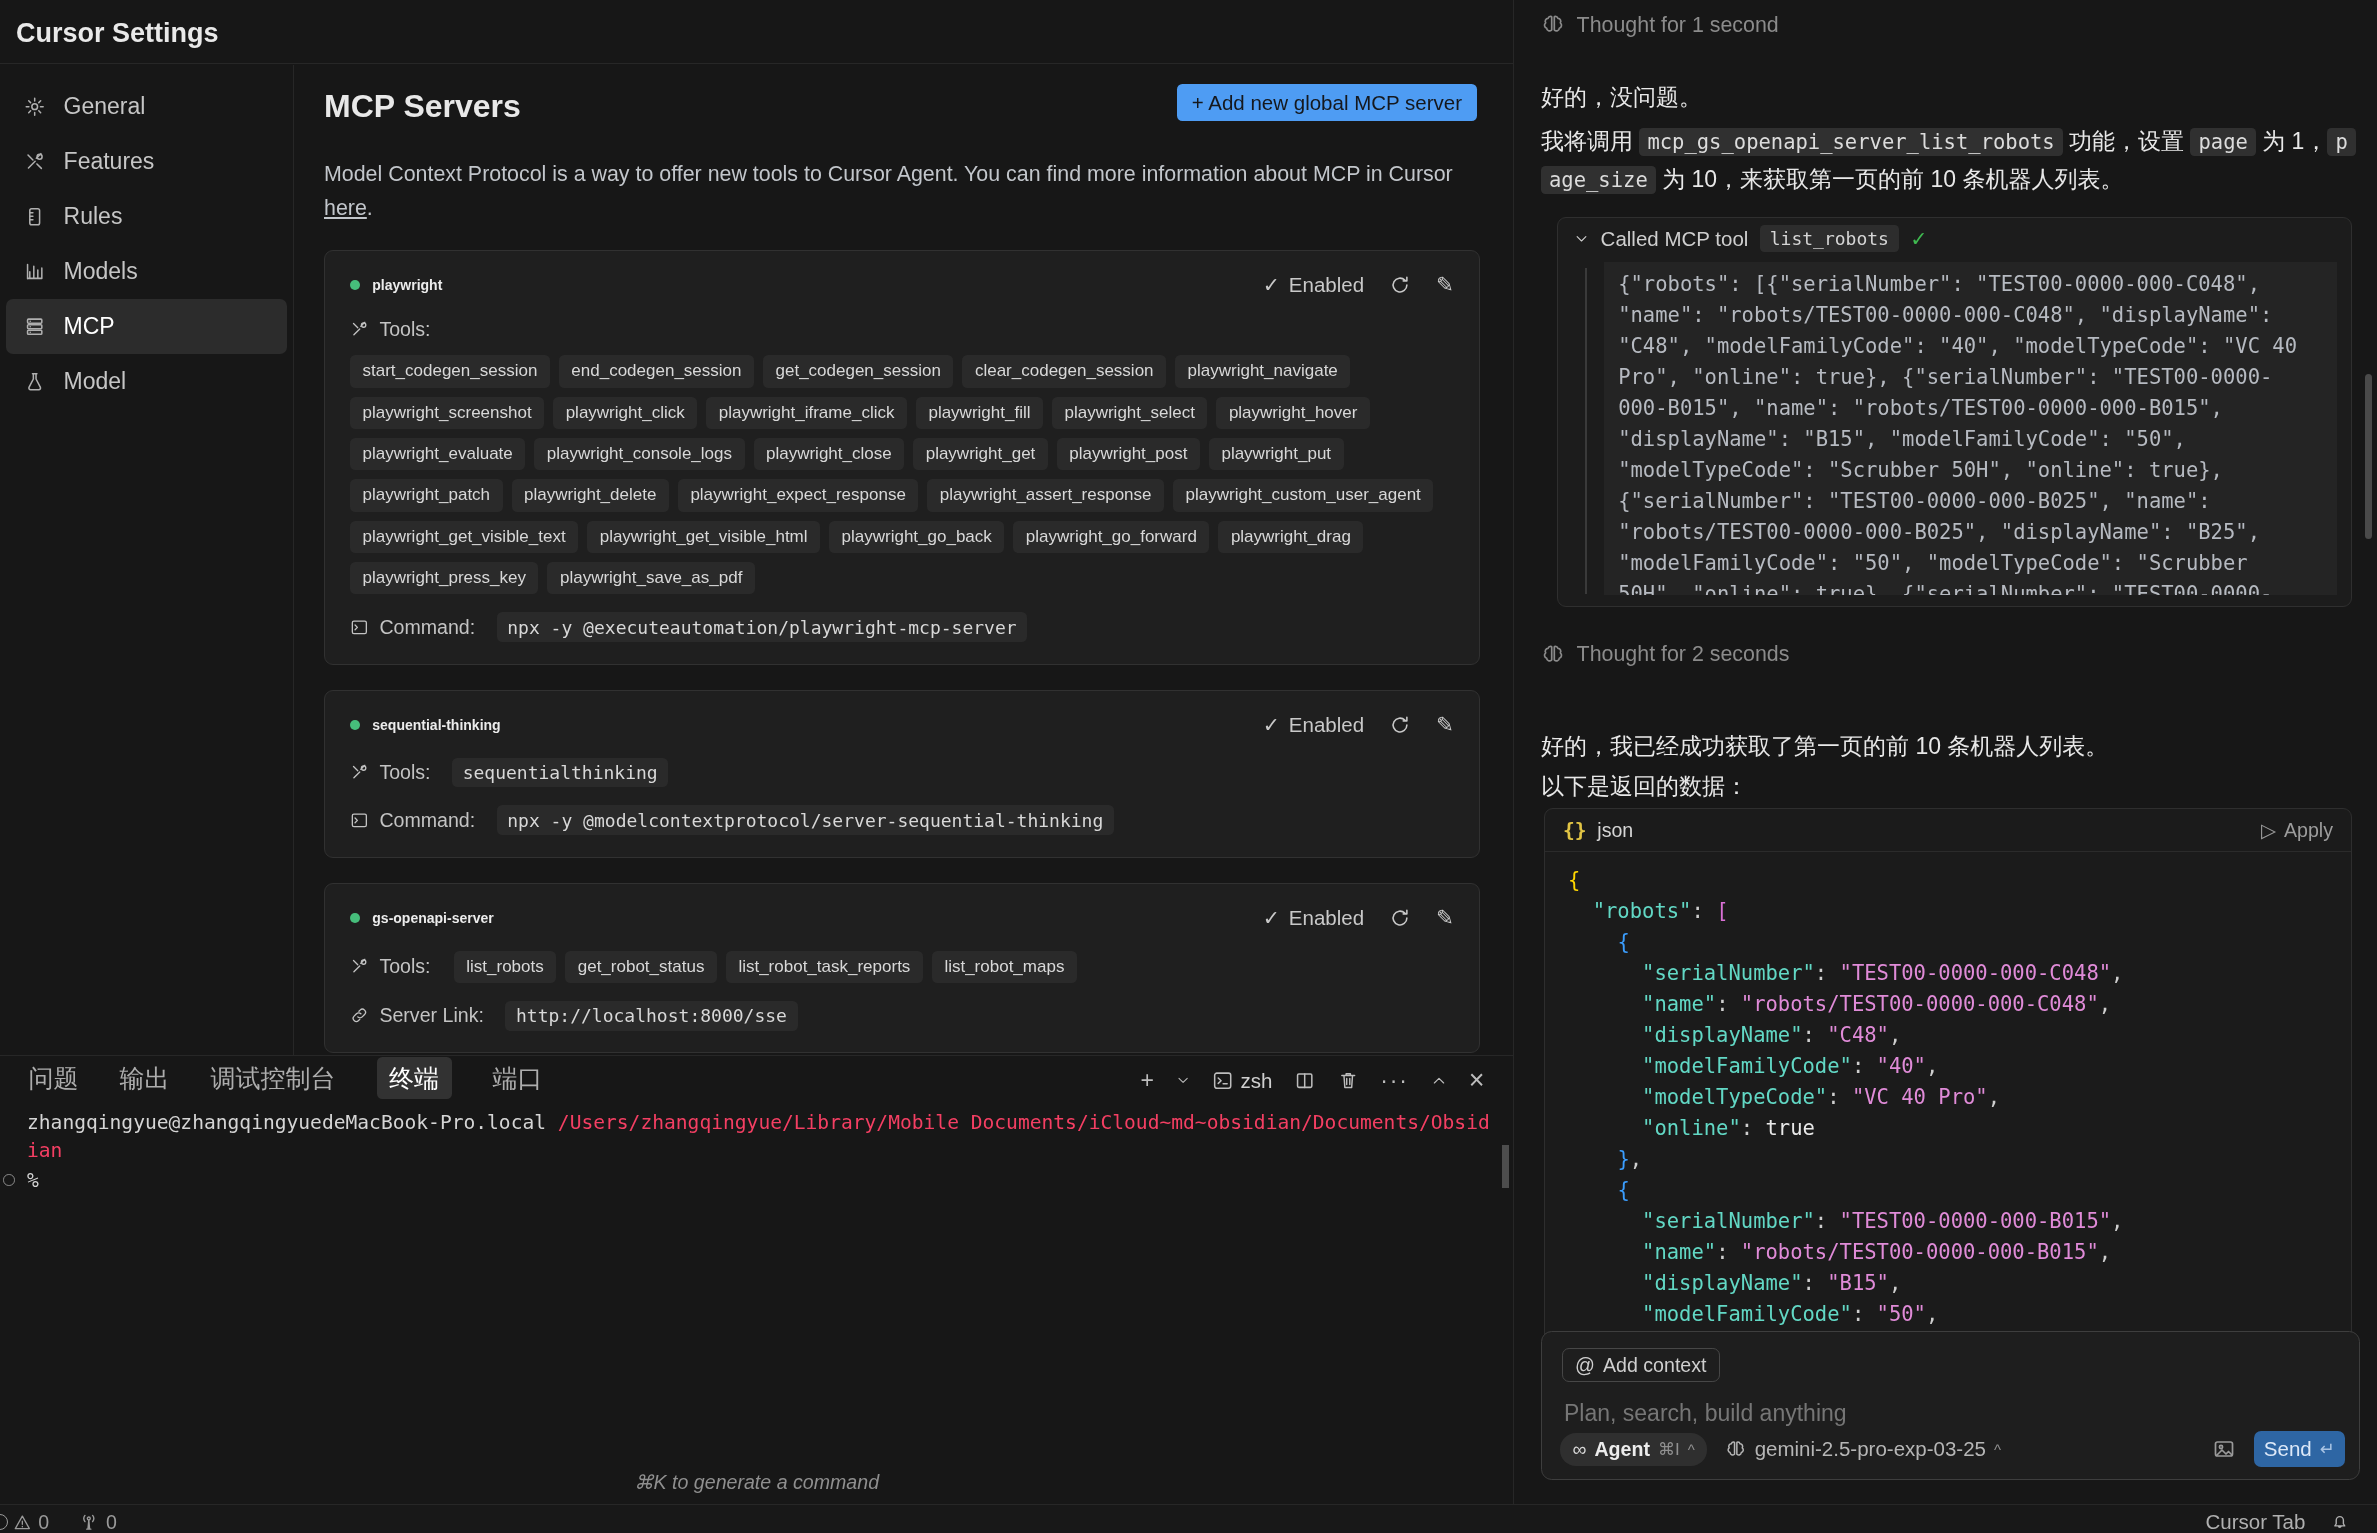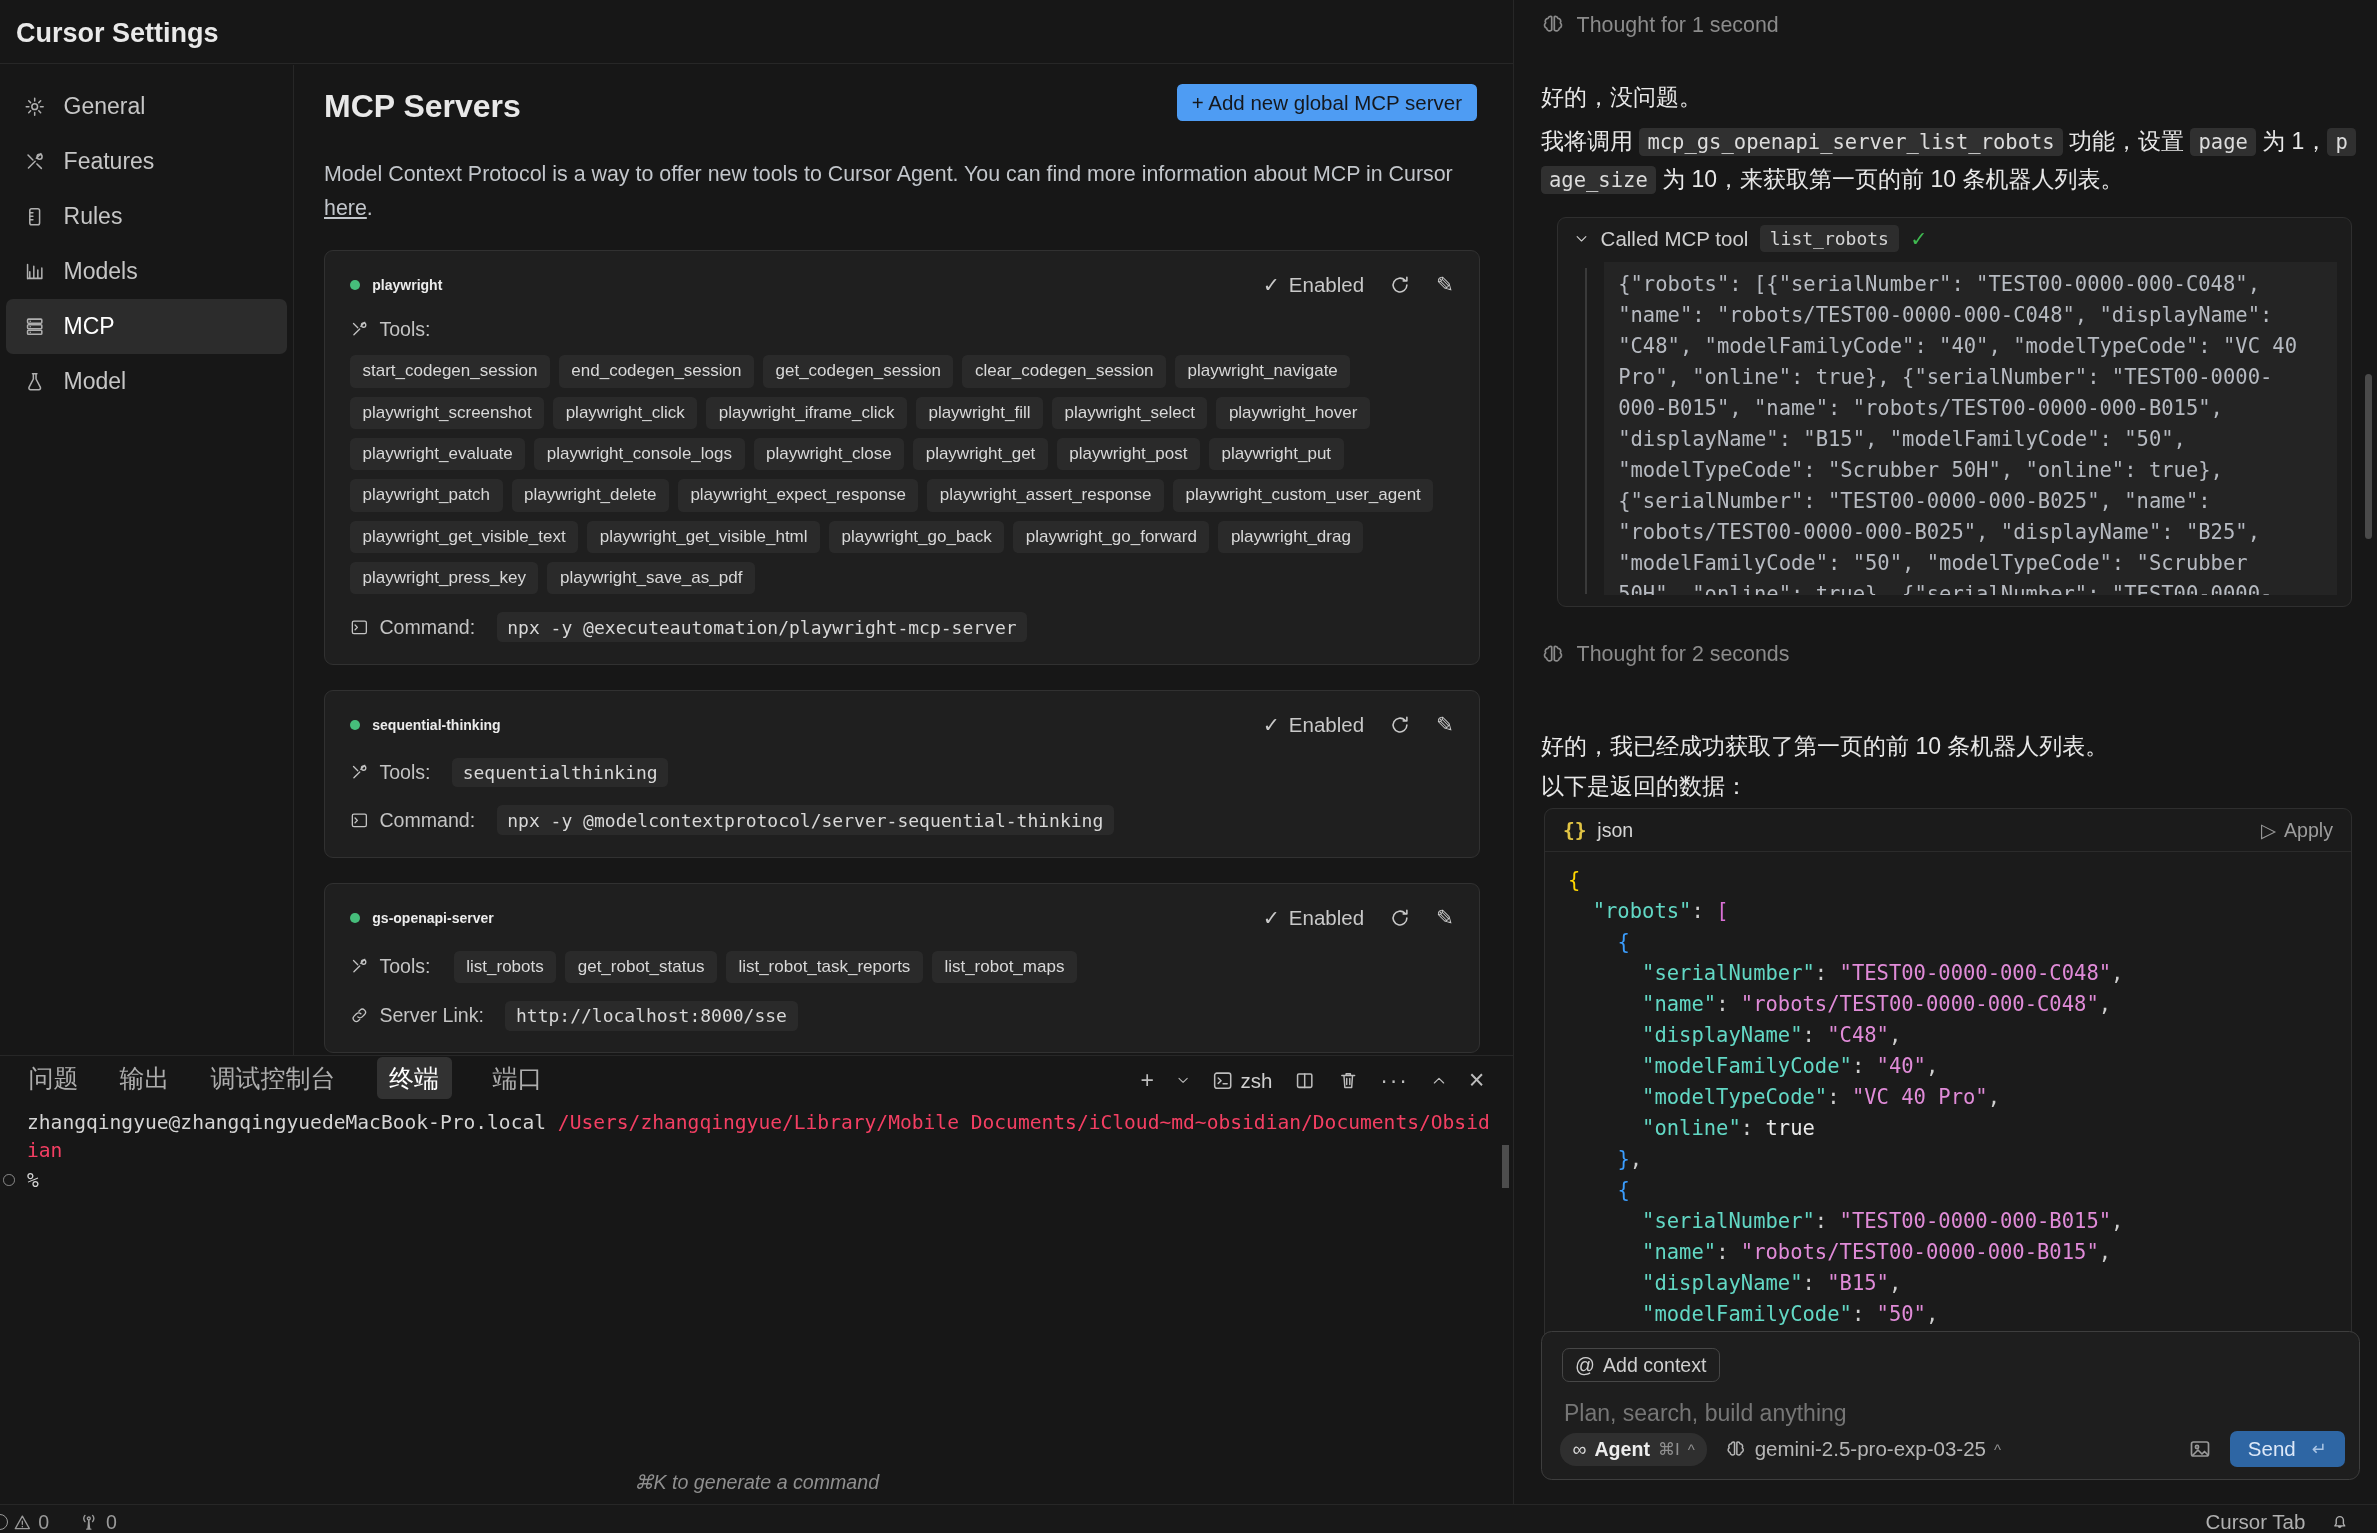--- a/index.html
+++ b/index.html
@@ -84,21 +84,21 @@
   .ctx-chip { position:absolute; left:19.6px; top:16px; height:34px; display:flex; align-items:center; gap:8px; padding:0 12.5px; border:0.9px solid #474747; border-radius:7.1px; color:#cfcfcf; font-size:19.6px; cursor:pointer; }
   .placeholder { position:absolute; left:22px; top:68px; font-size:23px; color:#767676; }
   .input-row { position:absolute; left:18px; right:14.2px; bottom:11.6px; display:flex; align-items:center; gap:18px; }
   .agent-pill { display:flex; align-items:center; gap:8px; background:#2f2f2f; border-radius:16px; height:33px; padding:0 12.5px; cursor:pointer; }
   .agent-inf { font-size:19.6px; color:#d7d7d7; }
   .agent-lbl { font-size:19.6px; font-weight:600; color:#ececec; }
   .agent-key { font-size:17px; color:#909090; }
   .model-sel { display:flex; align-items:center; gap:8px; color:#b6b6b6; font-size:20.5px; cursor:pointer; }
   .caret { color:#909090; font-size:15px; }
   .spacer { flex:1; }
-  .send-btn { display:flex; align-items:center; gap:16px; background:#2e66a4; border-radius:7.1px; height:36px; padding:0 18px; color:#dce8f8; font-size:20.5px; cursor:pointer; }
+  .send-btn { display:flex; align-items:center; gap:8px; background:#2e66a4; border-radius:7.1px; height:36px; padding:0 10px; color:#dce8f8; font-size:20.5px; cursor:pointer; }
   .send-ret { color:#a9c4e4; font-size:18px; }
 
   
   .statusbar { position:absolute; left:0; top:1504px; width:2377px; height:30px; background:#181818; border-top:0.9px solid #272727; display:flex; align-items:center; padding:5.3px 27px 0 12.5px; font-size:19.6px; color:#9a9a9a; overflow:hidden; }
   .sb-item { display:flex; align-items:center; gap:7.1px; margin-right:30px; cursor:pointer; }
   .sb-right { margin-left:auto; display:flex; align-items:center; gap:25px; color:#b0b0b0; font-size:20.5px; }
   .sb-sliver { position:absolute; left:-8px; width:16px; height:16px; border:1.4px solid #9a9a9a; border-radius:50%; }
 </style>
 </head>
 <body>

